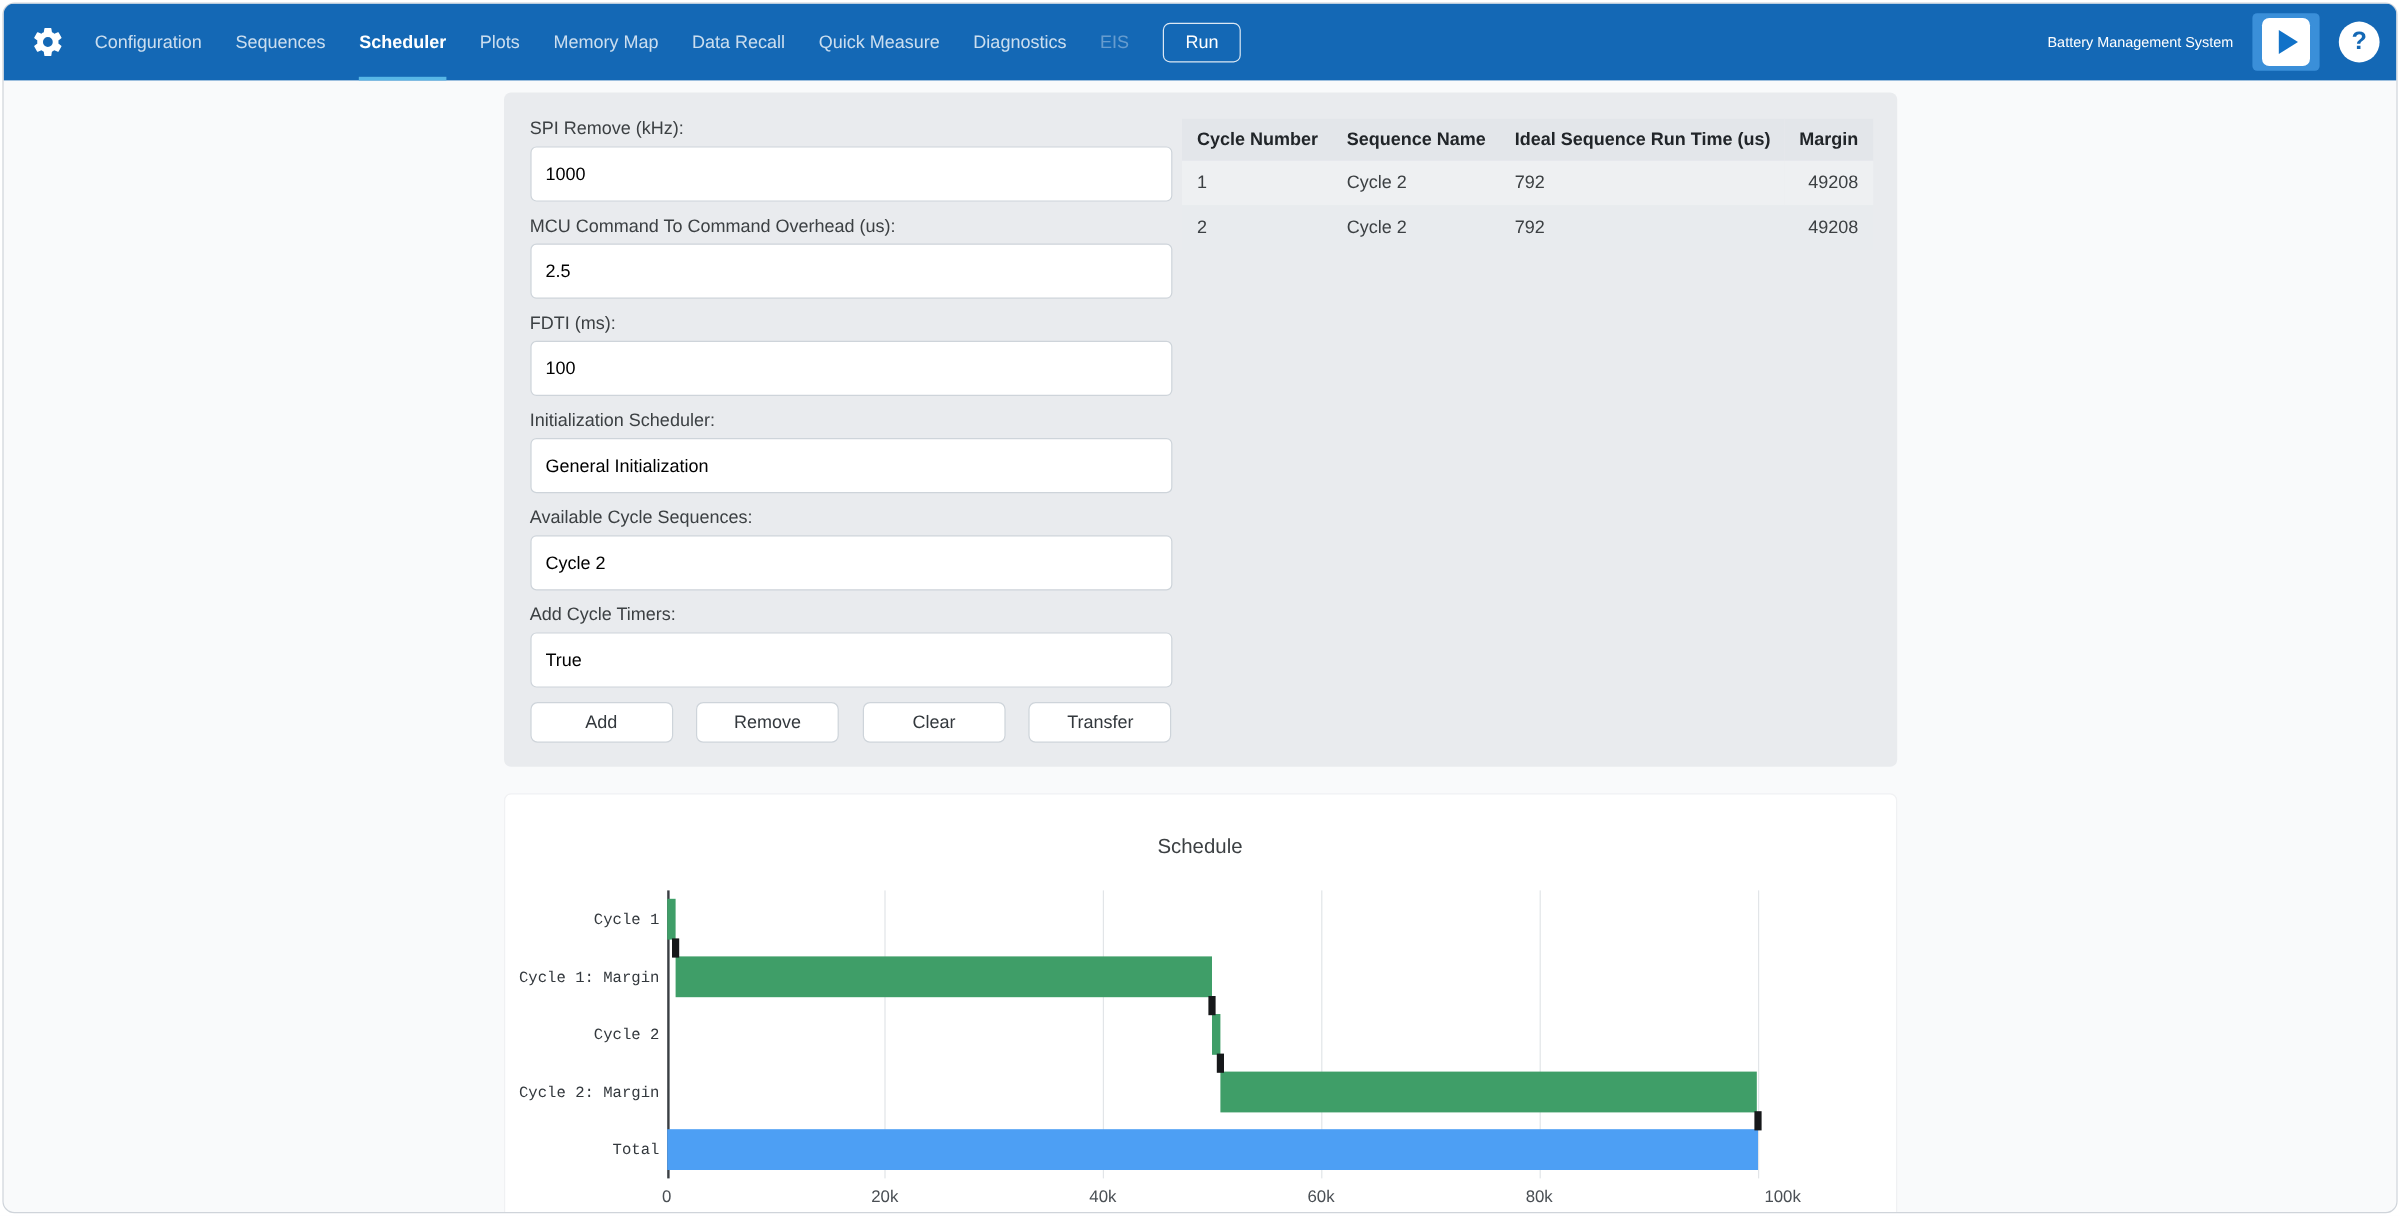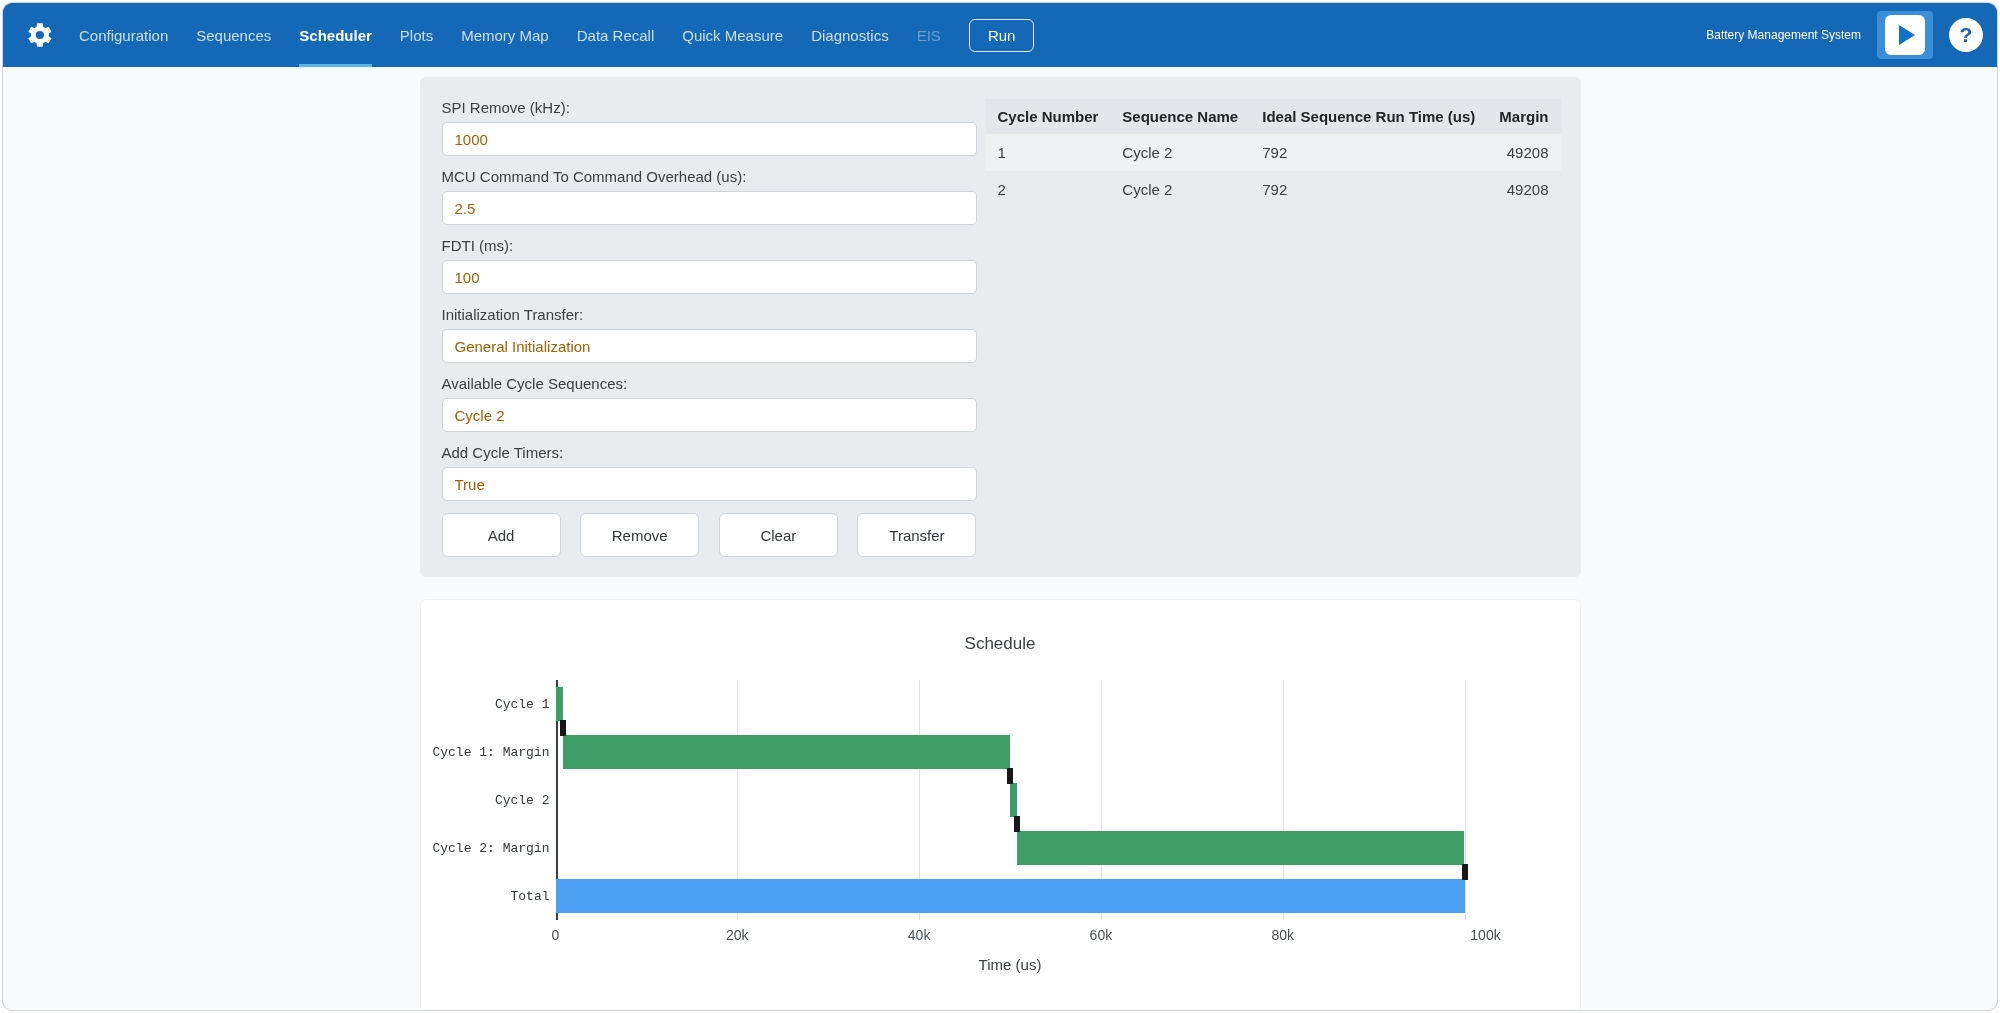--- a/index.html
+++ b/index.html
@@ -41,27 +41,27 @@
   
   .content{ width:1161px; margin:0 auto; padding-top:10px; }
   .config-panel{
     background:#e9ebee; border-radius:6px; padding:22px 20px 20px 22px;
     display:flex; align-items:flex-start; min-height:497px;
   }
   .form-col{ width:535px; }
   .field{ margin-bottom:12px; }
   .field label{ display:block; font-size:15px; color:#3c4043; margin-bottom:6px; }
   .field input{
-    width:100%; height:34px; border:1px solid #ced4da; border-radius:5px;
-    padding:0 12px; font-size:15px; color:#a16207; background:#fff;
+    width:100%; height:46px; border:1px solid #ced4da; border-radius:5px;
+    padding:0 12px; font-size:15px; color:#000000; background:#fff;
     font-family:"Liberation Sans", sans-serif;
   }
   .btn-row{ display:flex; justify-content:space-between; margin-top:10px; }
   .btn-row button{
-    width:119px; height:44px; background:#fff; border:1px solid #ced4da; border-radius:6px;
+    width:119px; height:34px; background:#fff; border:1px solid #ced4da; border-radius:6px;
     font-size:15px; color:#33383d; cursor:pointer; font-family:"Liberation Sans", sans-serif;
   }
   
   .cycle-table{ margin-left:auto; width:561px; border-collapse:collapse; }
   .cycle-table th{
     background:#e3e6ea; font-size:15px; color:#212529; text-align:right;
     padding:9px 12px; font-weight:bold; white-space:nowrap;
   }
   .cycle-table td{ font-size:15px; color:#3c4043; padding:10px 12px; }
   .cycle-table tr.odd td{ background:#eef0f2; }
@@ -134,21 +134,21 @@
         </div>
         <div class="field">
           <label>MCU Command To Command Overhead (us):</label>
           <input type="text" value="2.5" style="">
         </div>
         <div class="field">
           <label>FDTI (ms):</label>
           <input type="text" value="100" style="">
         </div>
         <div class="field">
-          <label>Initialization Transfer:</label>
+          <label>Initialization Scheduler:</label>
           <input type="text" value="General Initialization" style="">
         </div>
         <div class="field">
           <label>Available Cycle Sequences:</label>
           <input type="text" value="Cycle 2" style="">
         </div>
         <div class="field">
           <label>Add Cycle Timers:</label>
           <input type="text" value="True" style="">
         </div>

